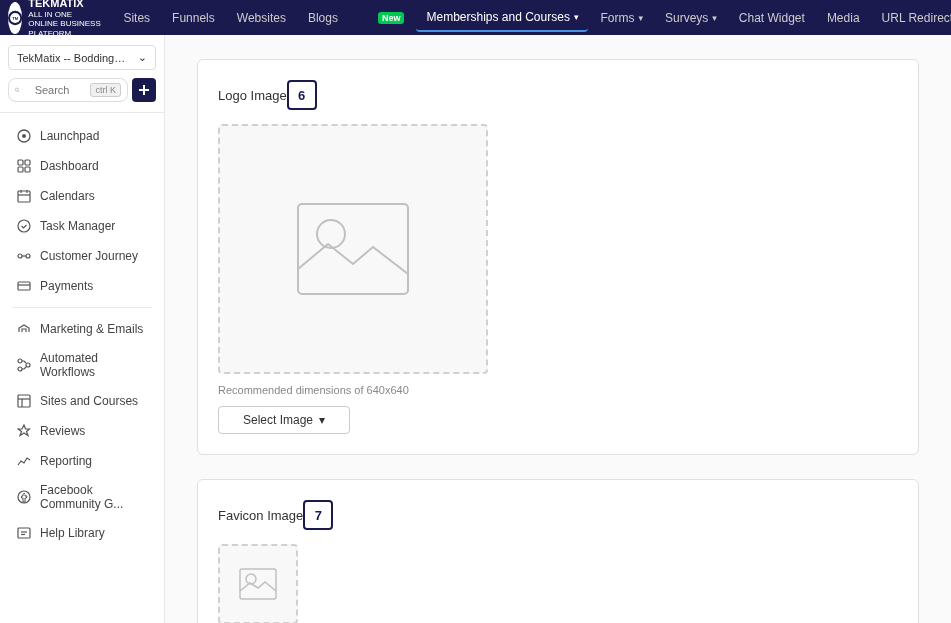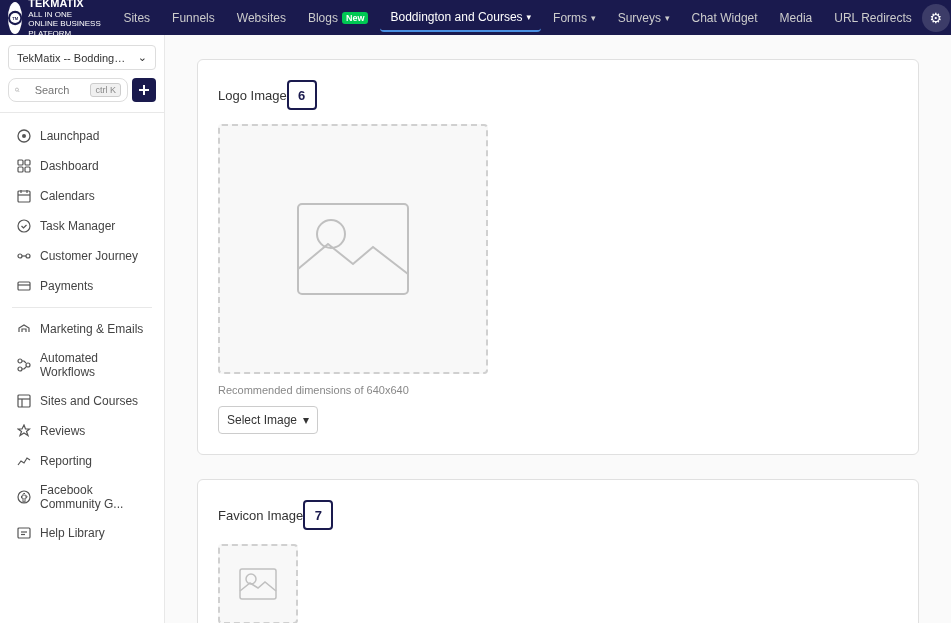--- a/index.html
+++ b/index.html
@@ -41,20 +41,21 @@
       white-space: nowrap;
     }
     .nav-item.active { color: #fff; border-bottom: 2px solid #4a90e2; }
     .nav-badge {
       background: #00c853;
       color: #fff;
       font-size: 9px;
       padding: 1px 4px;
       border-radius: 3px;
       font-weight: 700;
+      margin-left: 36px;
     }
     .nav-chevron { font-size: 9px; }
     .nav-right { margin-left: auto; display: flex; align-items: center; }
     .gear-btn {
       background: rgba(255,255,255,0.15);
       border: none;
       border-radius: 50%;
       width: 28px; height: 28px;
       color: #fff;
       cursor: pointer;
@@ -200,21 +201,21 @@
       font-size: 11px;
       color: #888;
       margin-bottom: 10px;
     }
 
     .select-image-btn {
       display: flex; align-items: center; gap: 6px;
       border: 1px solid #ccc;
       background: #fff;
       border-radius: 4px;
-      padding: 6px 8px;
+      padding: 6px 24px;
       font-size: 12px;
       color: #333;
       cursor: pointer;
     }
 
     
     ::-webkit-scrollbar { width: 6px; }
     ::-webkit-scrollbar-track { background: transparent; }
     ::-webkit-scrollbar-thumb { background: #ccc; border-radius: 3px; }
   </style>
@@ -244,21 +245,21 @@
         <span>Funnels</span>
       </div>
     <div class="nav-item">
         <span>Websites</span>
       </div>
     <div class="nav-item">
       <span>Blogs</span>
       <span class="nav-badge">New</span>
     </div>
     <div class="nav-item active">
-      <span>Boddington and Courses</span>
+      <span>Memberships and Courses</span>
       <span class="nav-chevron">▾</span>
     </div>
     <div class="nav-item">
       <span>Forms</span>
       <span class="nav-chevron">▾</span>
     </div>
     <div class="nav-item">
       <span>Surveys</span>
       <span class="nav-chevron">▾</span>
     </div>

